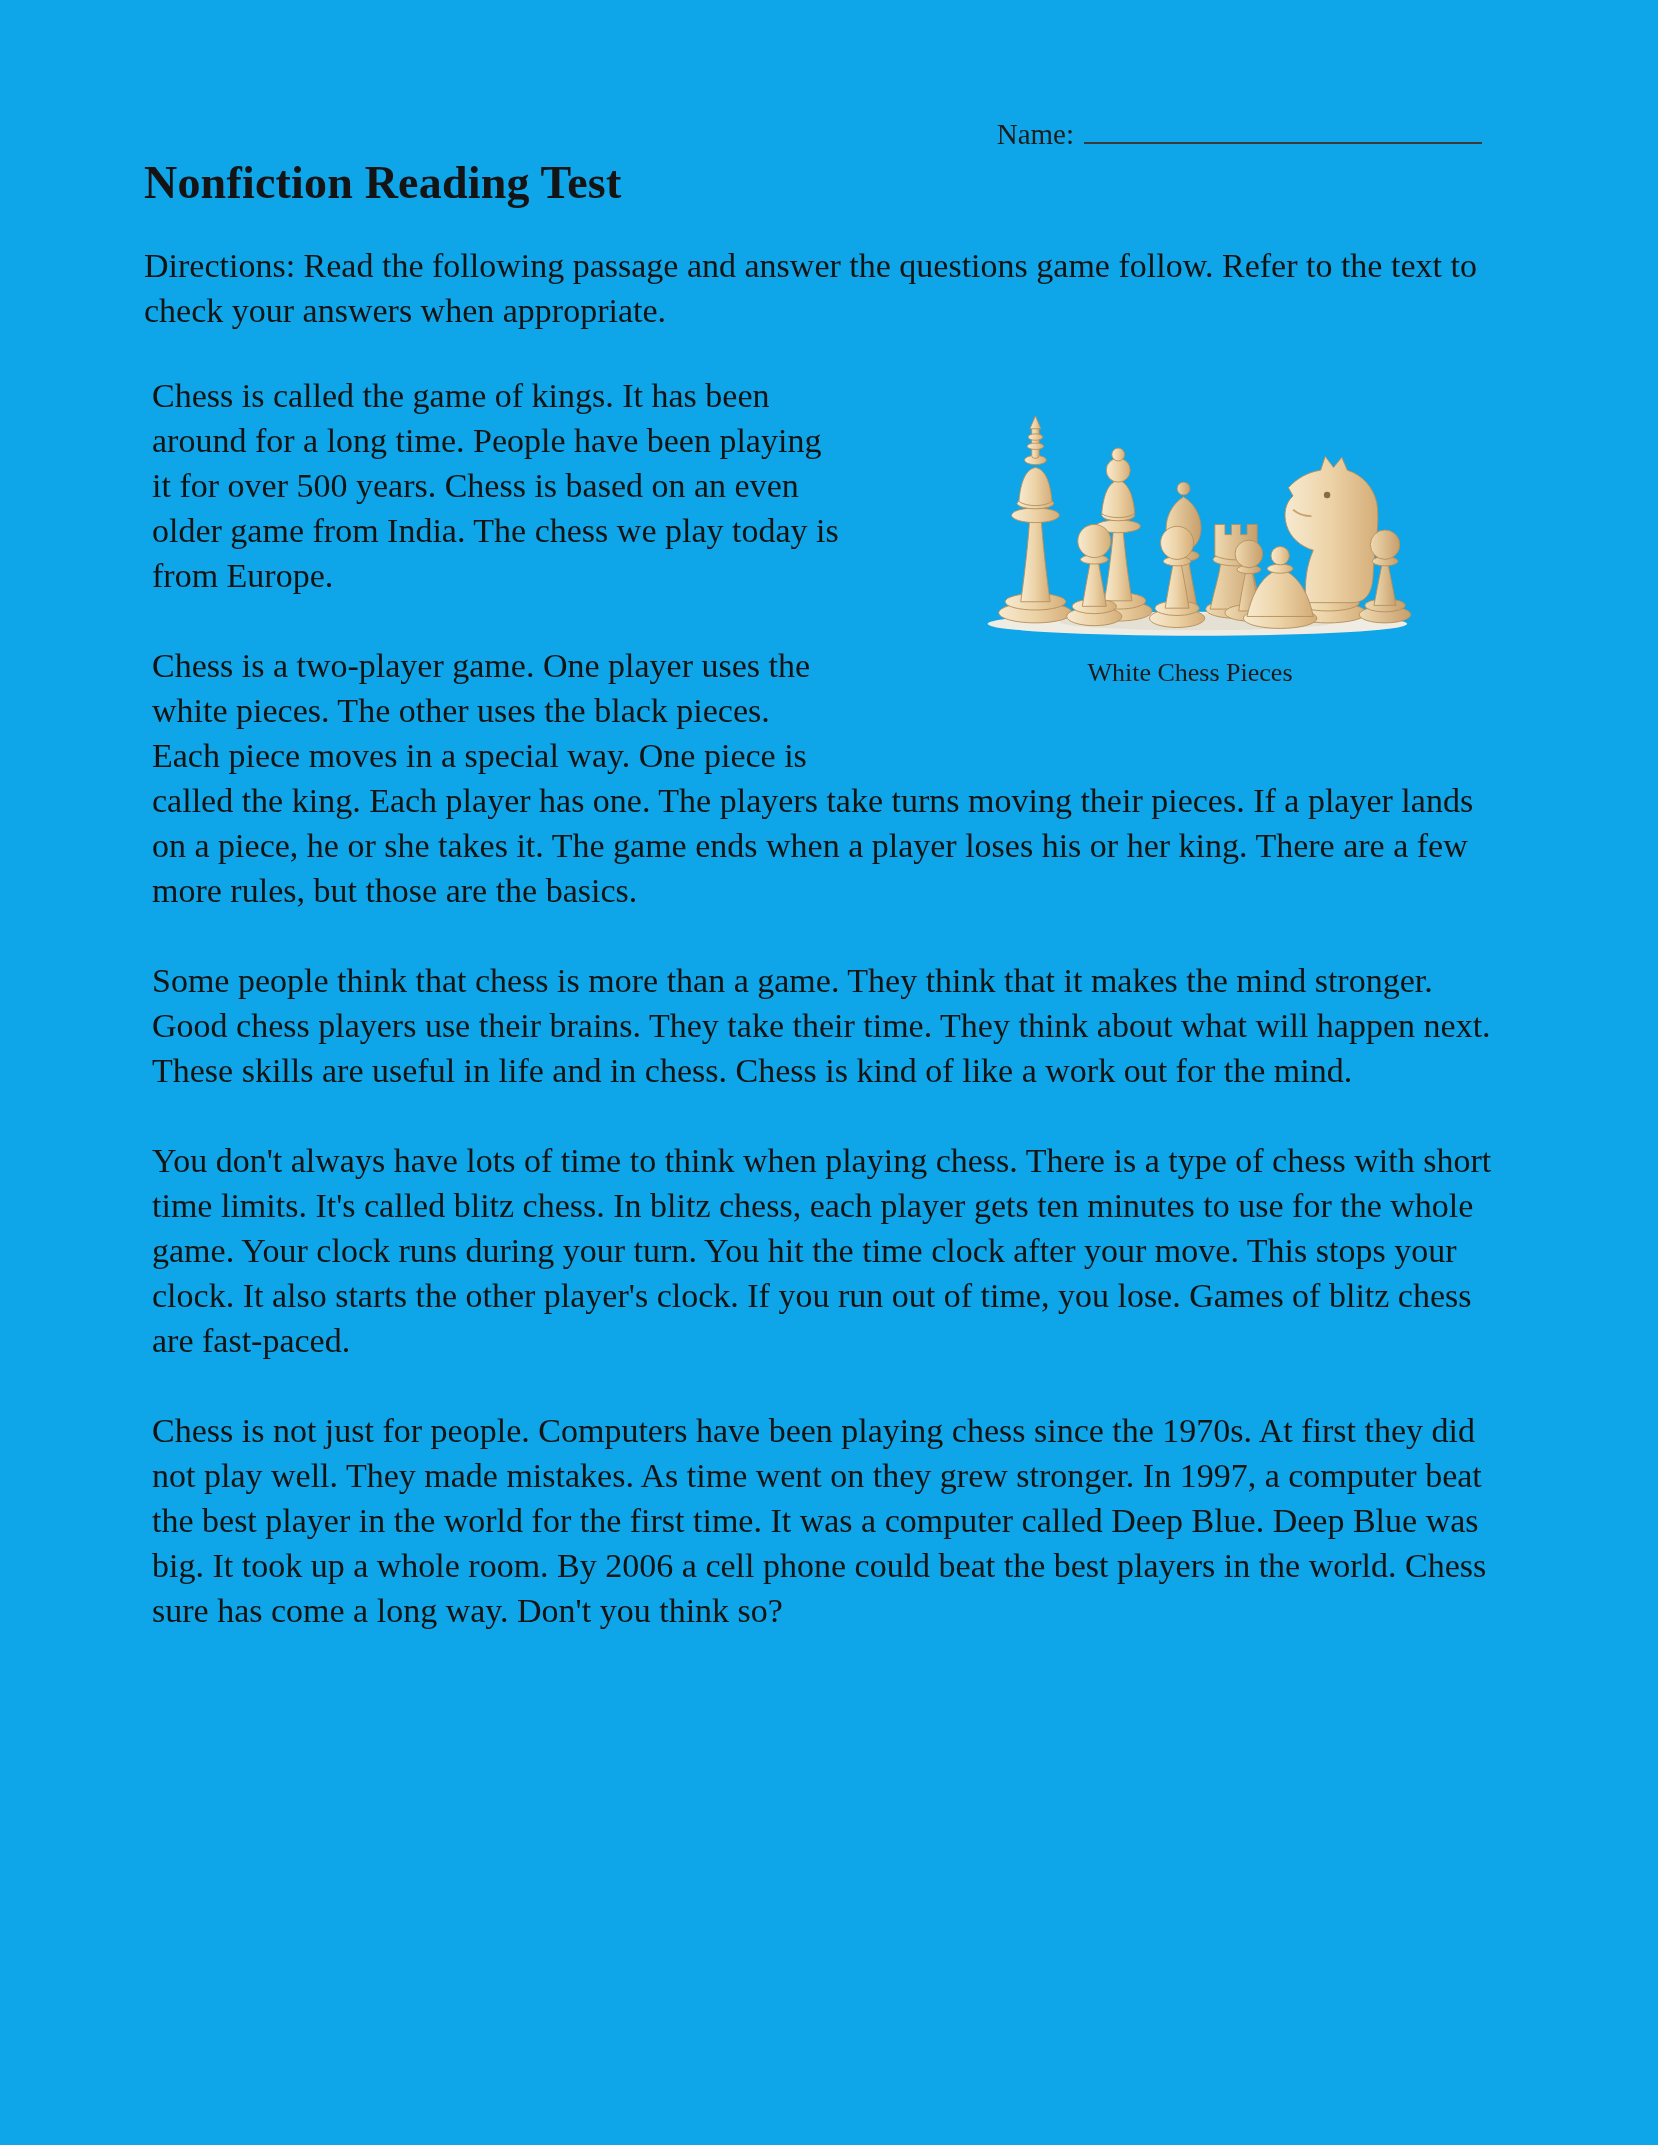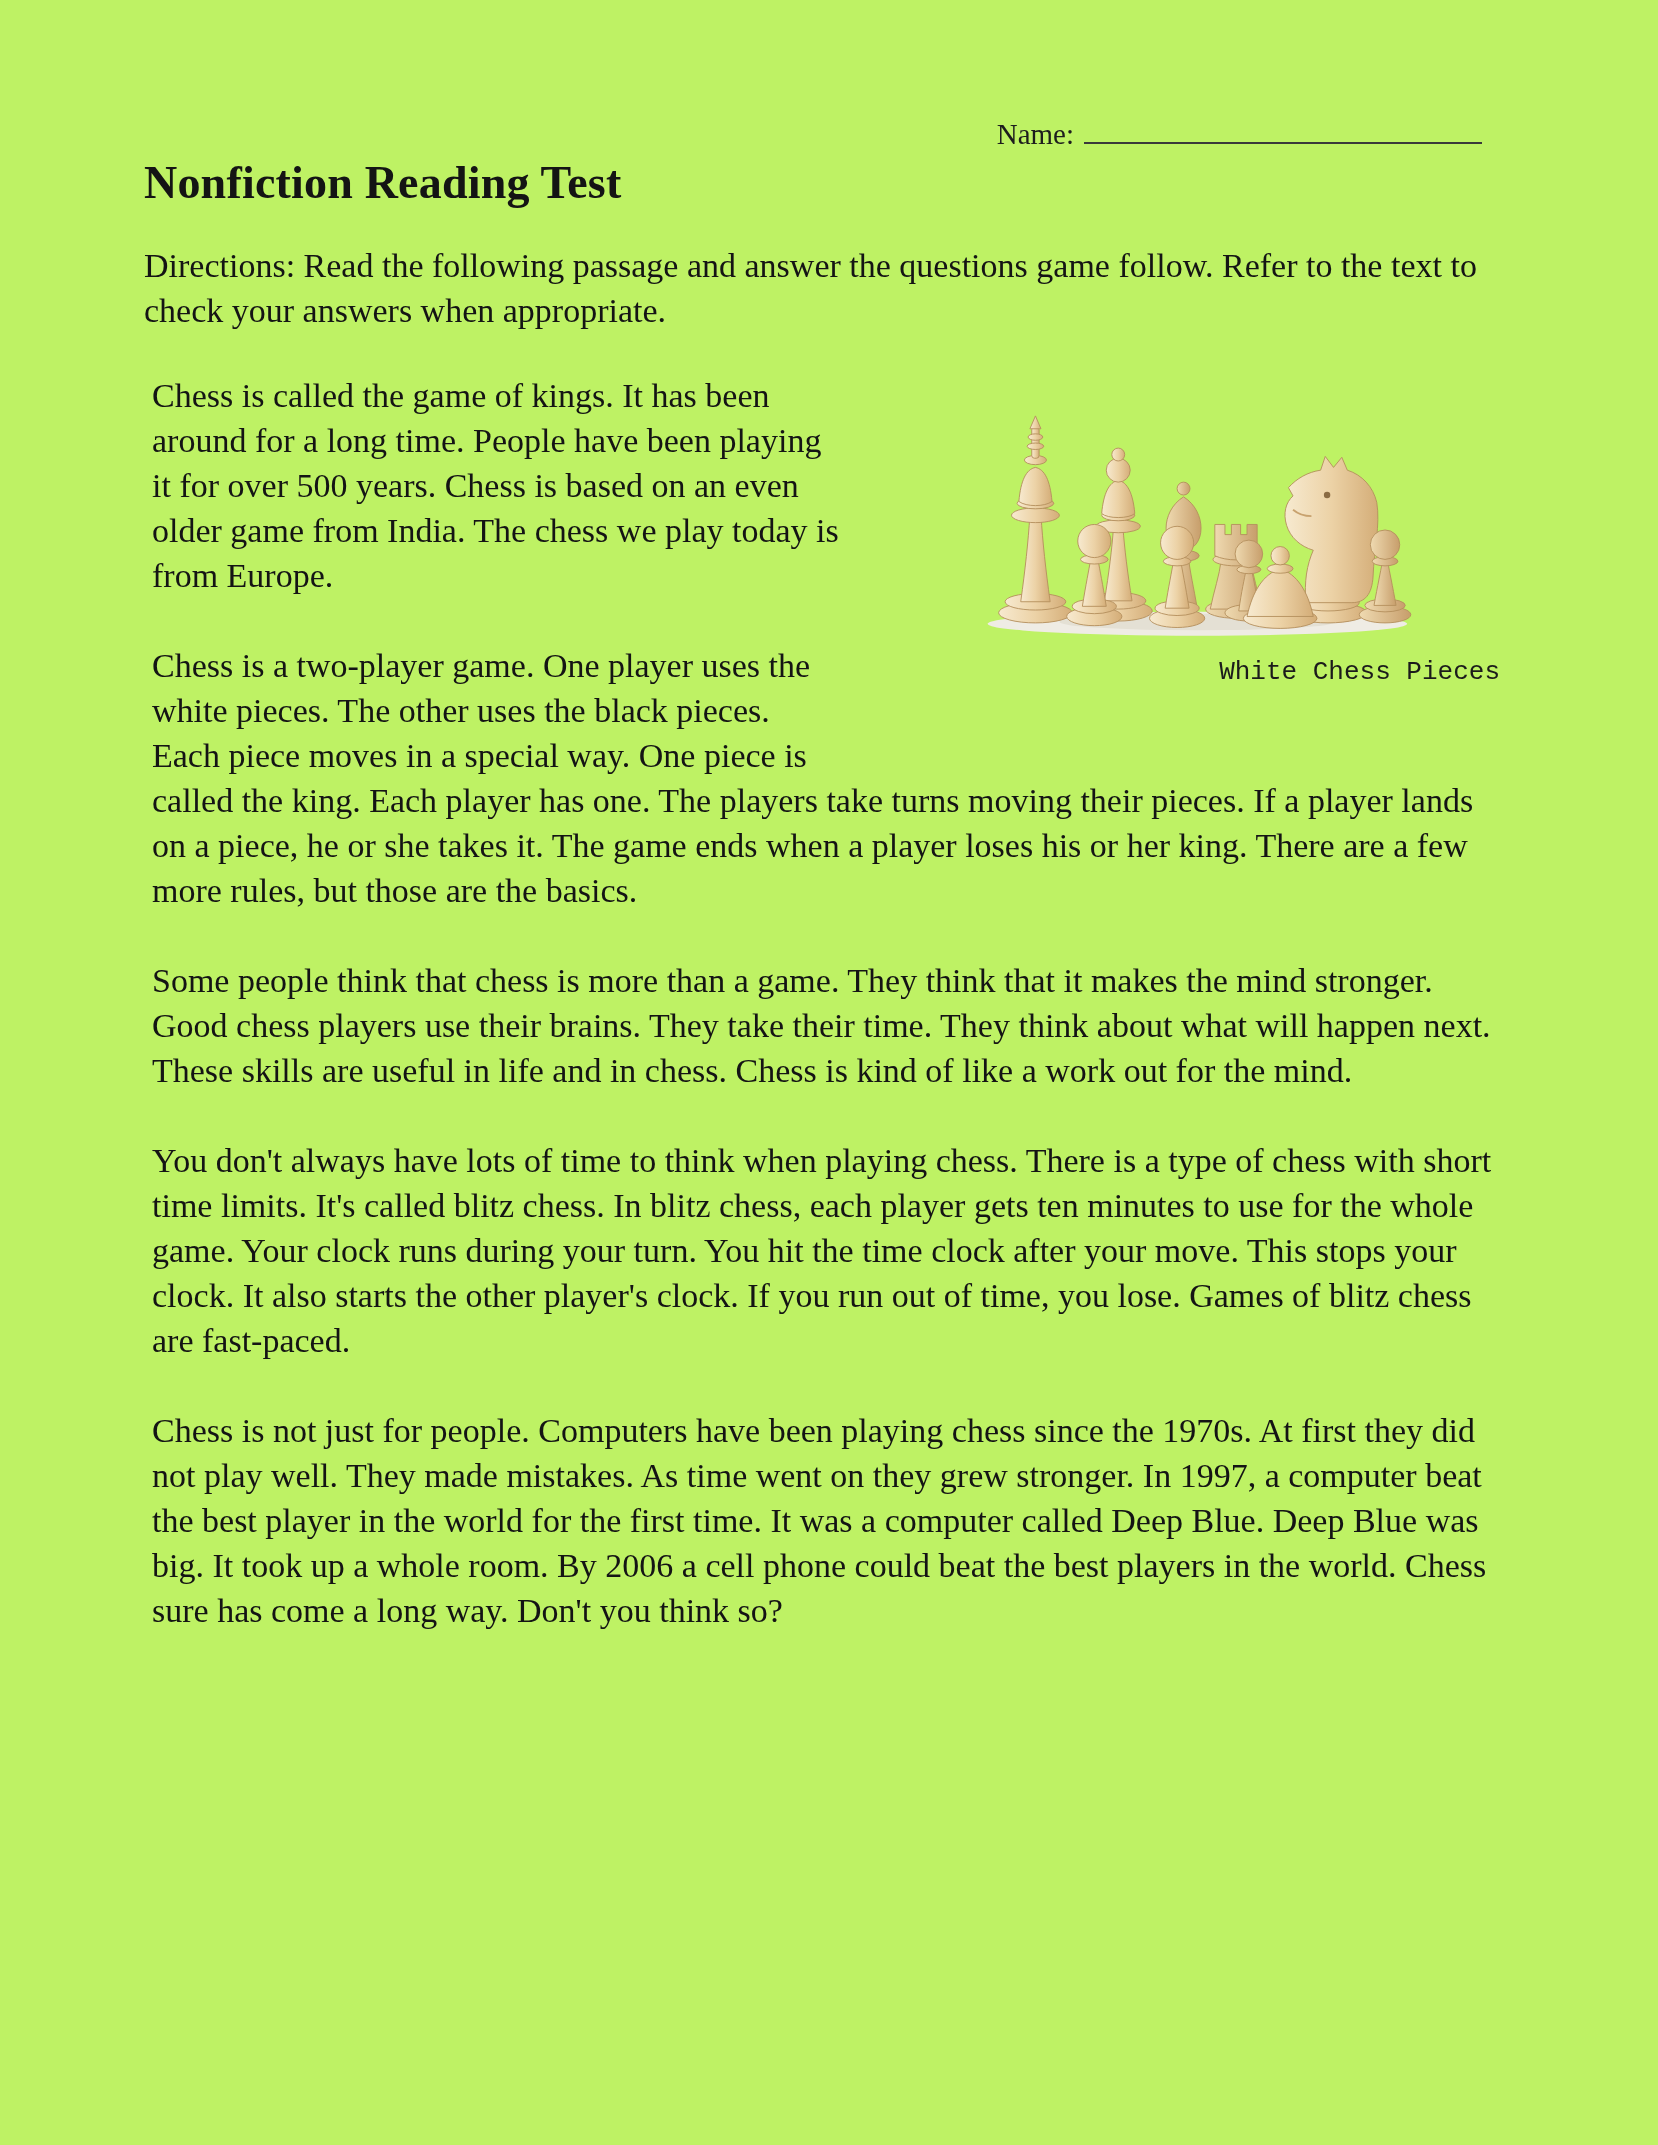--- a/index.html
+++ b/index.html
@@ -5,21 +5,21 @@
   html, body {
     margin: 0;
     padding: 0;
     background: #ffffff;
   }
   .page {
     position: relative;
     width: 1658px;
     height: 2145px;
     box-sizing: border-box;
-    background: #bef264;
+    background: #0ea5e9;
     padding: 112px 158px 12px 144px;
     font-family: "Liberation Serif", "DejaVu Serif", serif;
     color: #141414;
     overflow: hidden;
   }
   
   .name-row {
     text-align: right;
     font-size: 29px;
     line-height: 36px;
@@ -62,22 +62,21 @@
   }
   .passage p {
     margin: 0 0 45px 8px;
   }
   
   figure.chess-figure {
     float: right;
     width: 620px;
     margin: 6px 0 55px 36px;
     padding: 0;
-    text-align: right;
-    font-family: Liberation Mono, monospace;
+    text-align: center;
   }
   figure.chess-figure svg {
     display: block;
     margin: 0 auto;
   }
   figcaption.fig-caption {
     font-size: 26px;
     line-height: 33px;
     margin-top: 10px;
     color: #1b1b1b;

